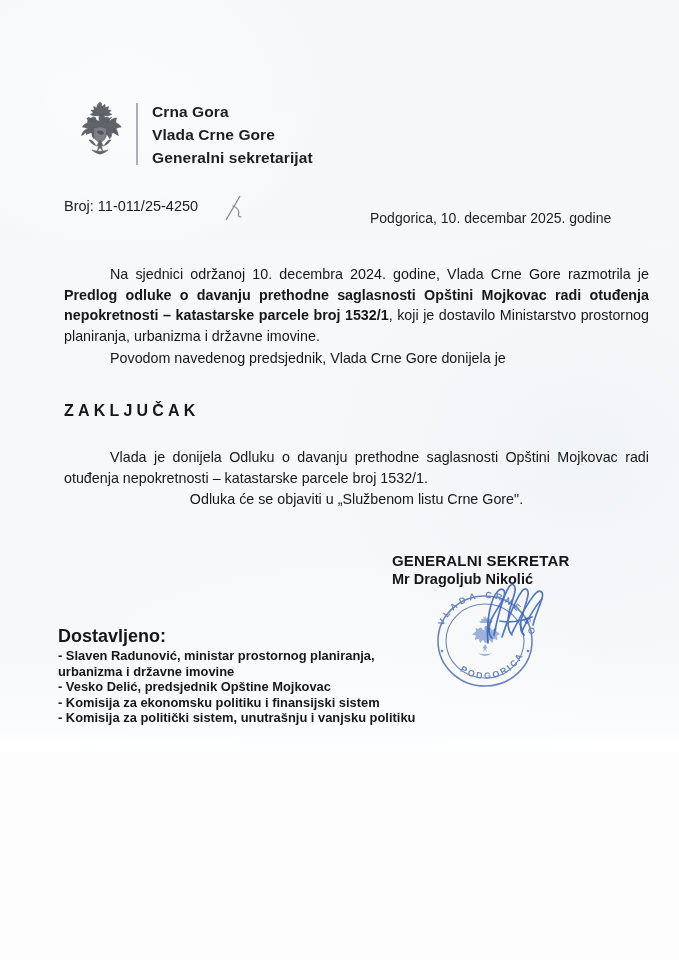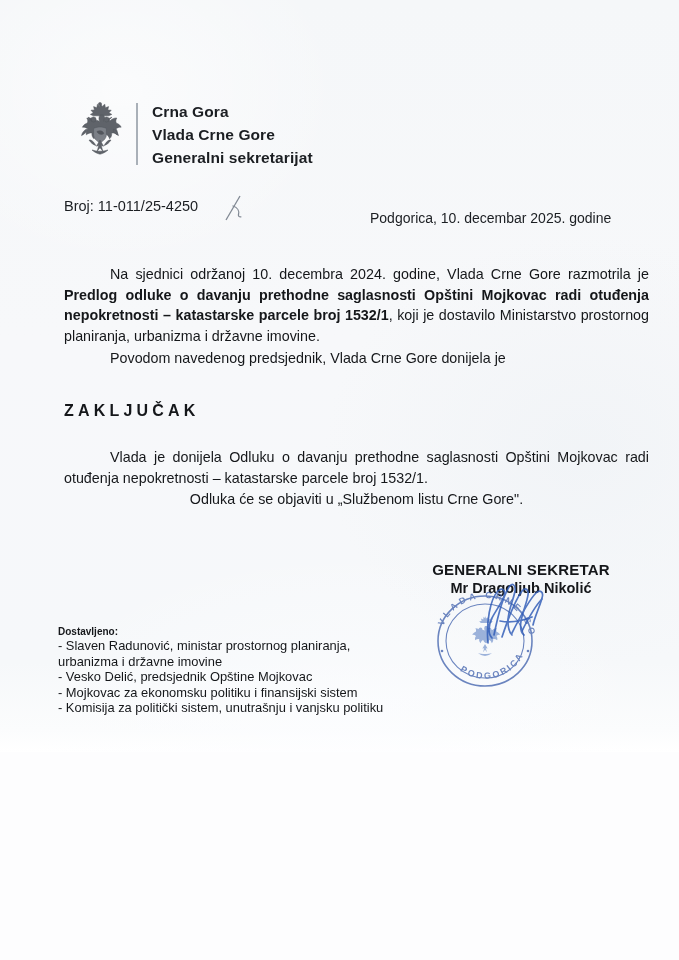--- a/index.html
+++ b/index.html
@@ -135,22 +135,21 @@
   }
   p.c1 { text-indent: 46px; }
   p.c2 { text-indent: 0; text-align: center; margin-top: 1px; }
 
   
   .sign {
     position: absolute;
     left: 392px;
     top: 552px;
     width: 258px;
-    text-align: center;
-    margin-top: 9px;
+    text-align: left;
   }
   .sign .title {
     font-size: 15px;
     font-weight: bold;
     letter-spacing: 0.2px;
     color: #15171a;
     white-space: nowrap;
   }
   .sign .name {
     font-size: 14.5px;
@@ -176,35 +175,36 @@
     opacity: 0.82;
   }
 
   
   .dostav {
     position: absolute;
     left: 58px;
     top: 626px;
   }
   .dostav .dhead {
-    font-size: 10px;
+    font-size: 18px;
     font-weight: bold;
     color: #15171a;
     margin-bottom: 1px;
   }
   .dostav ul {
     list-style: none;
     margin: 0;
     padding: 0;
   }
   .dostav li {
     font-size: 12.9px;
     line-height: 15.6px;
     color: #15171a;
     white-space: pre-line;
+    font-weight: bold;
   }
 </style>
 </head>
 <body>
 
 <div class="page">
   <div class="content">
 
     <div class="letterhead">
       <svg class="coa" viewBox="0 0 56 66">
@@ -308,19 +308,19 @@
         </g>
       </svg>
     </div>
 
     <div class="dostav">
       <div class="dhead">Dostavljeno:</div>
       <ul>
         <li>- Slaven Radunović, ministar prostornog planiranja,
    urbanizma i državne imovine</li>
         <li>- Vesko Delić, predsjednik Opštine Mojkovac</li>
-        <li>- Mojkovac za ekonomsku politiku i finansijski sistem</li>
+        <li>- Komisija za ekonomsku politiku i finansijski sistem</li>
         <li>- Komisija za politički sistem, unutrašnju i vanjsku politiku</li>
       </ul>
     </div>
 
   </div>
 </div>
 
 </body></html>

